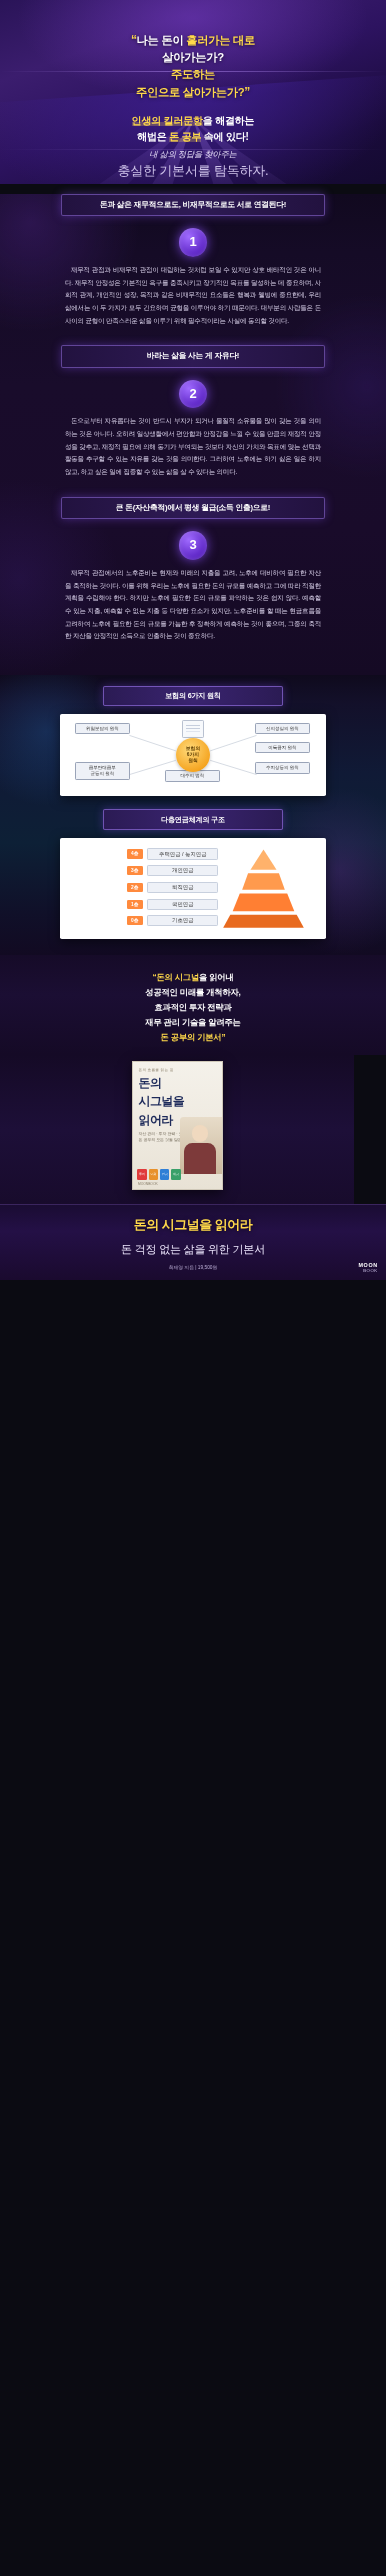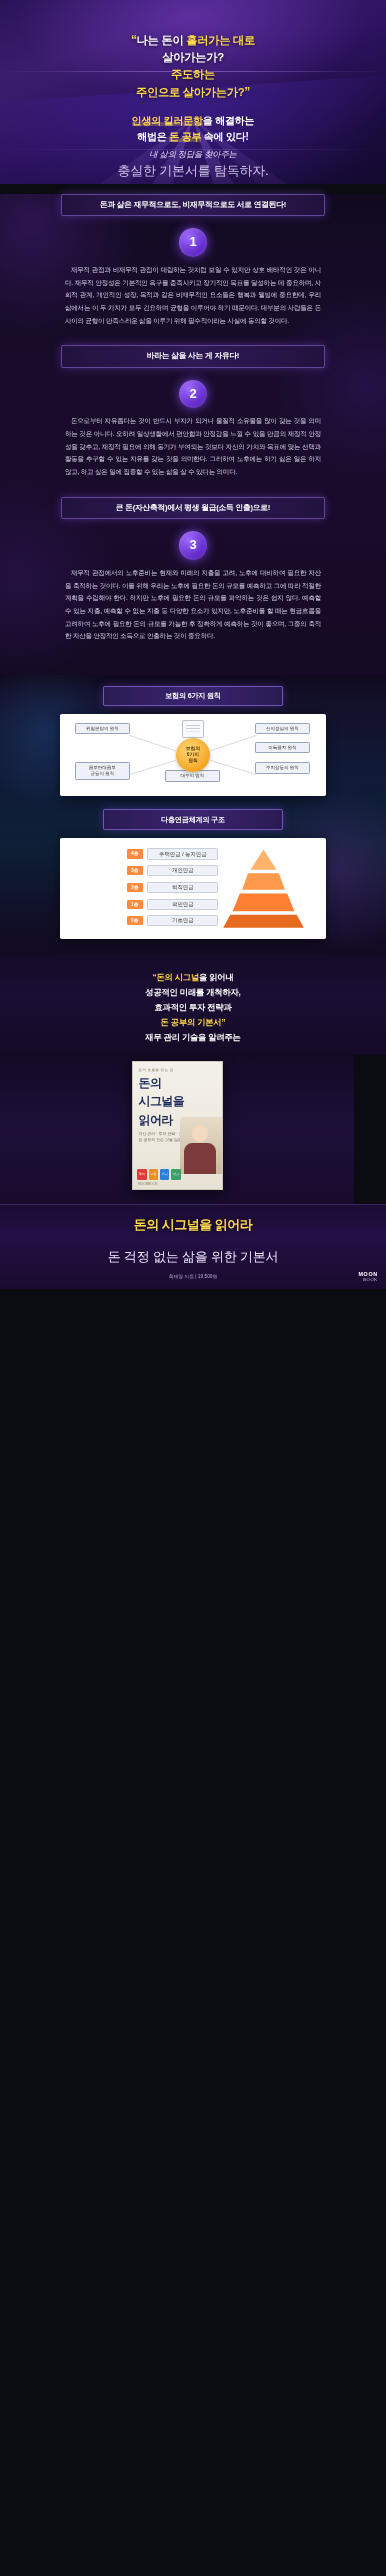--- a/index.html
+++ b/index.html
@@ -422,22 +422,22 @@
     border-top: 0.6px solid rgba(160,120,240,0.25);
   }
   .footer .ft-title {
     font-size: 13px;
     font-weight: bold;
     color: #ffd94a;
     letter-spacing: -0.5px;
     text-shadow: 0 1.2px 4.8px rgba(0,0,0,0.6);
   }
   .footer .ft-sub {
-    margin-top: 14px;
-    font-size: 13px;
+    margin-top: 8px;
+    font-size: 11px;
     color: #efe8ff;
     letter-spacing: -0.2px;
   }
   .footer .ft-meta {
     margin-top: 7.1px;
     font-size: 4.8px;
     color: #bdb0d8;
   }
   .footer .ft-logo {
     position: absolute;
@@ -600,24 +600,24 @@
       </div>
     </div>
   </section>
 
   <section class="closing">
     <div class="cq">
       <span class="hl">“</span><span class="hl">돈의 시그널</span><span>을 읽어내</span>
     </div>
     <div class="cq">성공적인 미래를 개척하자,</div>
     <div class="cq">효과적인 투자 전략과</div>
+    <div class="cq">재무 관리 기술을 알려주는</div>
     <div class="cq">
       <span class="hl">돈 공부의 기본서</span><span class="hl">”</span>
     </div>
-    <div class="cq">재무 관리 기술을 알려주는</div>
   </section>
 
   <section class="book-sec">
     <div class="book">
       <div class="bk-top">
         <div class="bk-kicker">돈의 흐름을 읽는 힘</div>
         <div class="bk-title">돈의</div>
         <div class="bk-title">시그널을</div>
         <div class="bk-title">읽어라</div>
         <div class="bk-sub">자산 관리 · 투자 전략 · 노후 준비까지<br>돈 공부의 모든 것을 담은 단 한 권</div>

